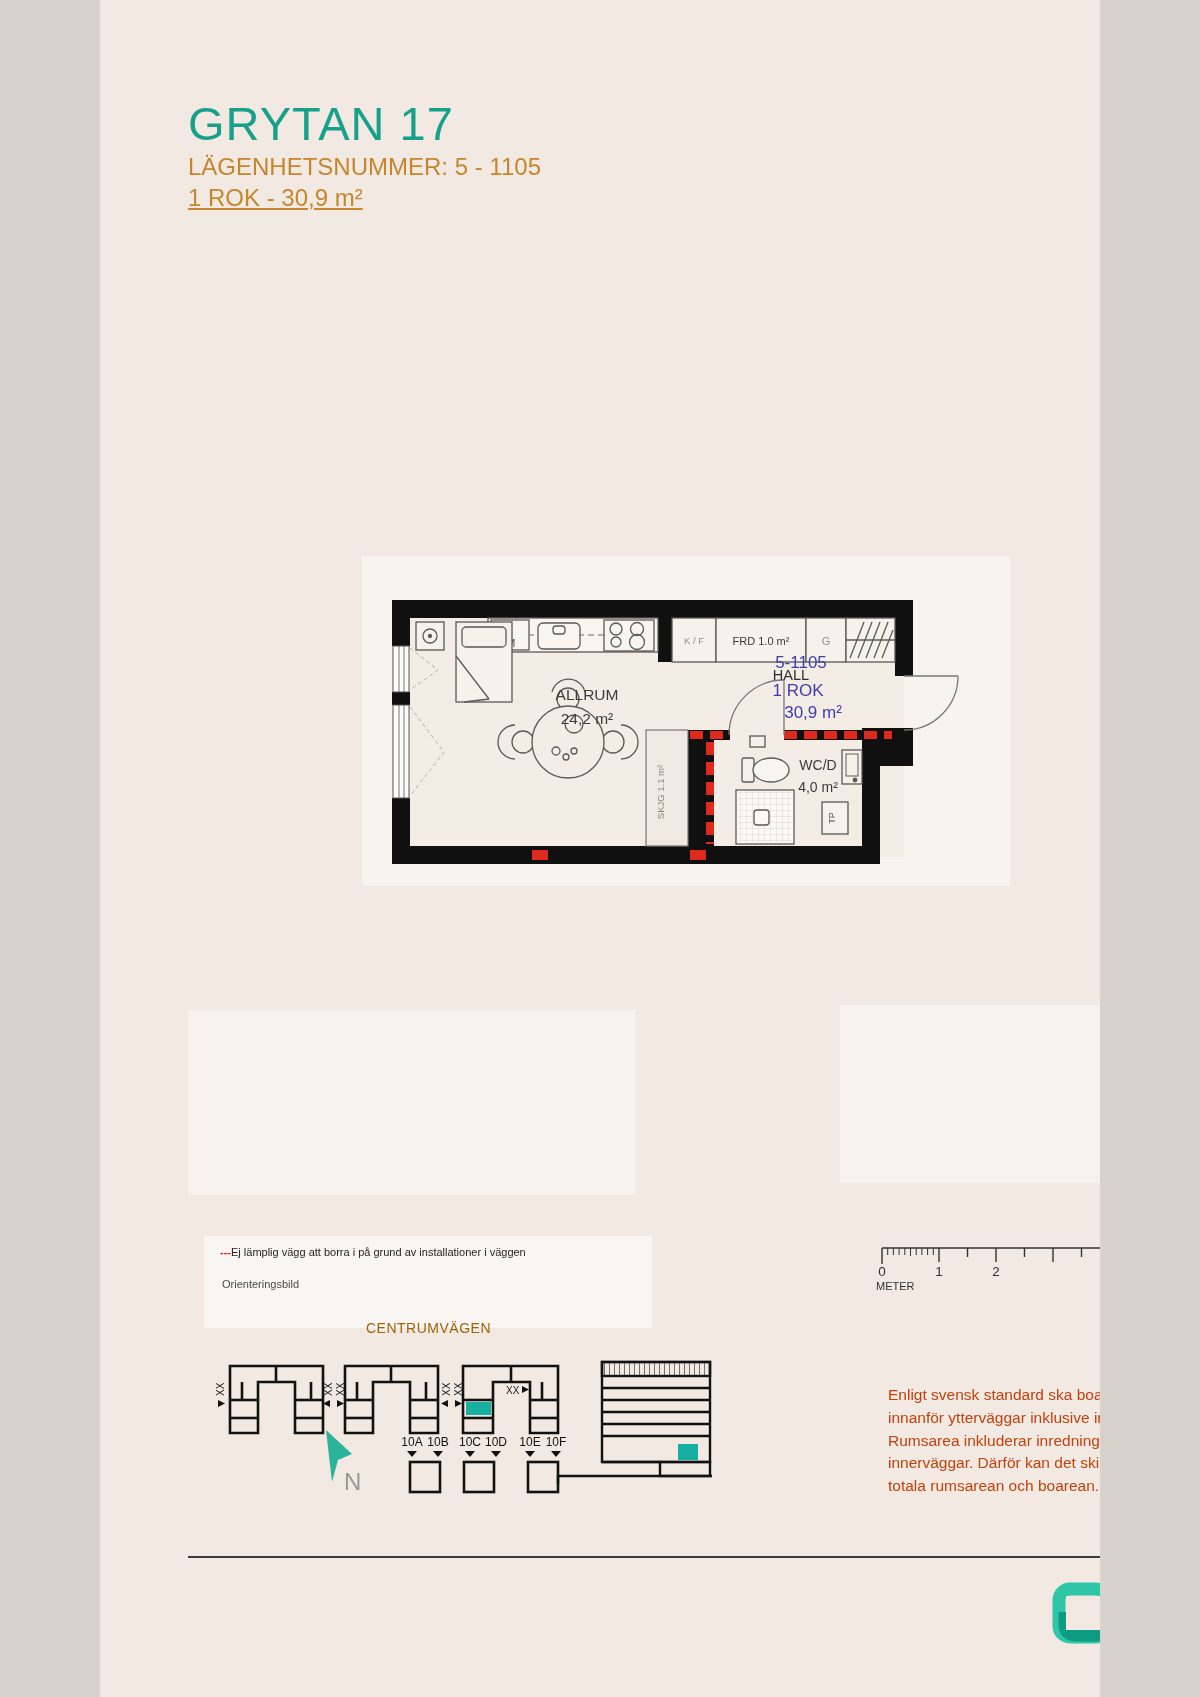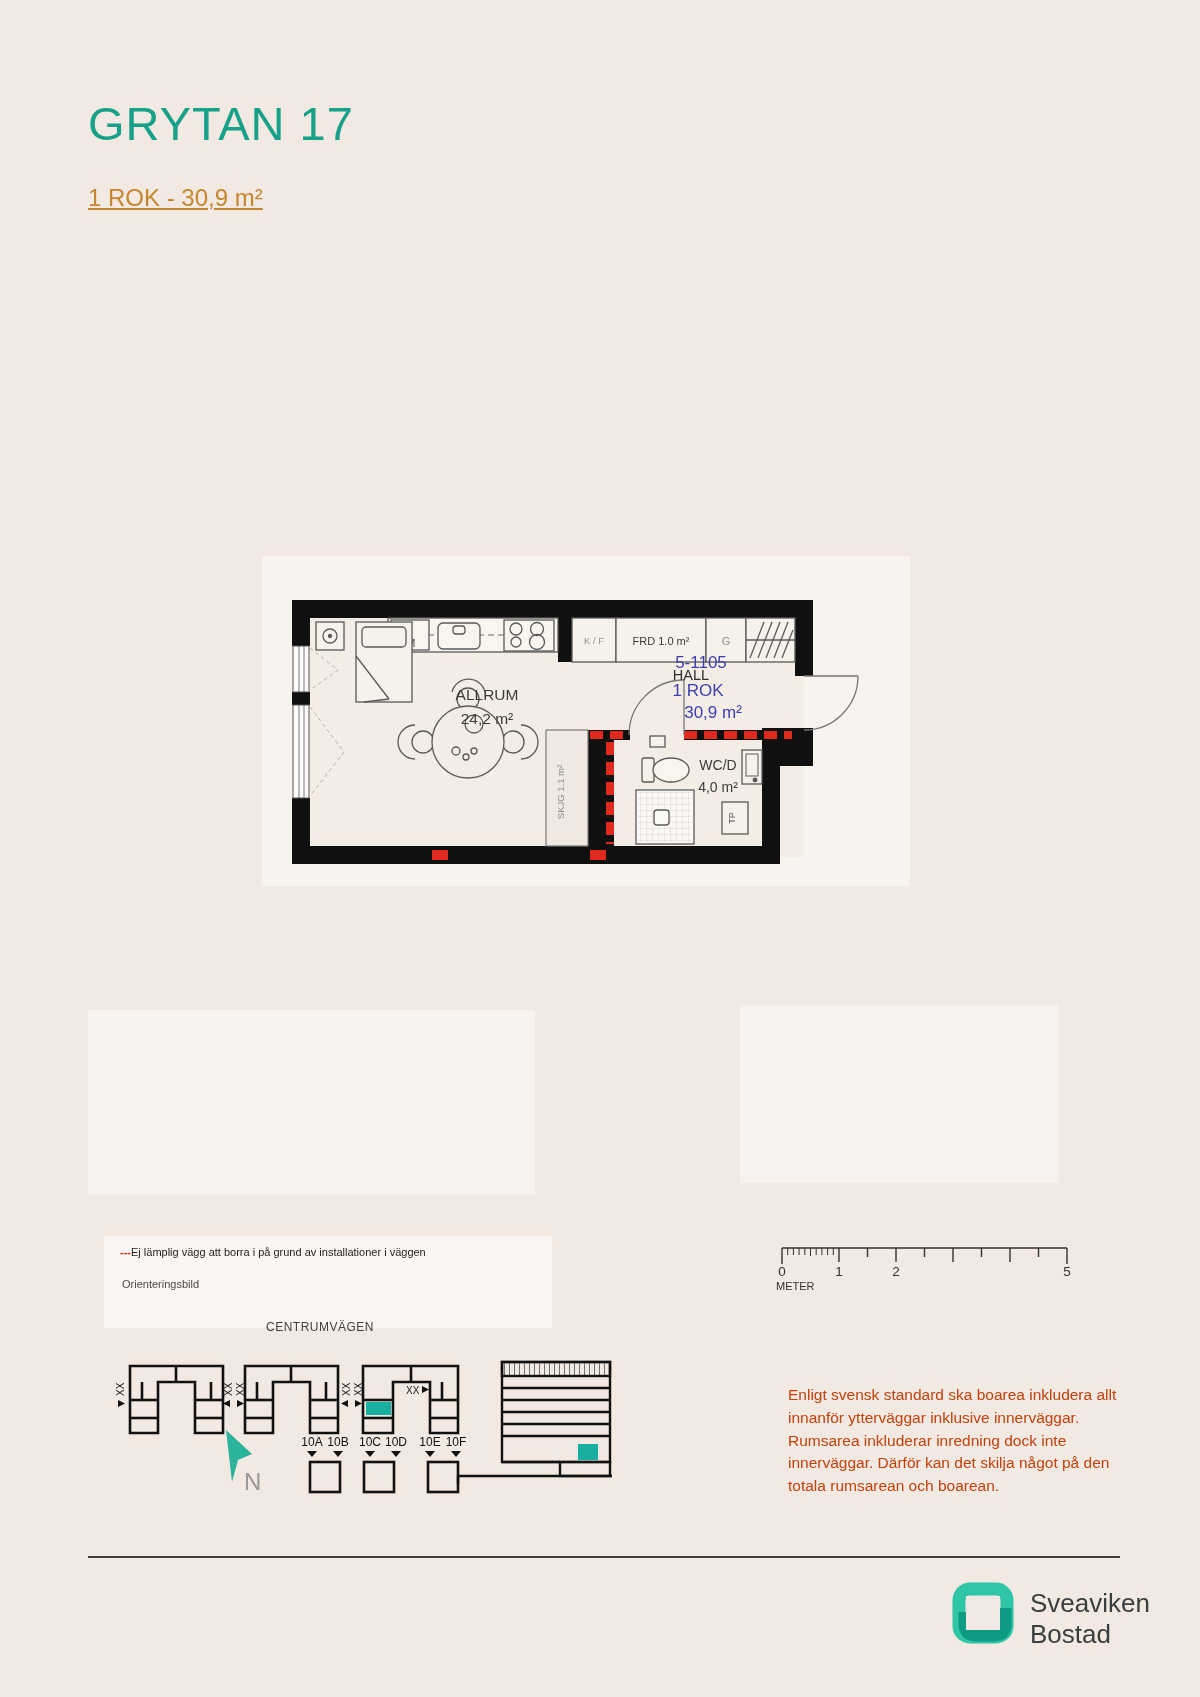--- a/index.html
+++ b/index.html
@@ -1,51 +1,52 @@
 <!DOCTYPE html>
 <html><head>
 <meta charset="utf-8">
 <style>
   html,body{margin:0;padding:0;}
   body{font-family:"Liberation Sans",sans-serif;background:#d8d2cc;}
-  #page{position:relative;width:1200px;height:1697px;background:#f1e9e2;overflow:hidden;margin:0 auto;}
+  #page{position:relative;width:1000px;height:1697px;background:#f1e9e2;overflow:hidden;margin:0 auto;}
   .abs{position:absolute;}
   
   #title{left:88px;top:96px;font-size:47px;letter-spacing:1px;color:#17a08a;font-weight:400;}
   #sub1{left:88px;top:153px;font-size:24px;color:#c5862d;font-weight:400;}
   #sub2{left:88px;top:184px;font-size:24px;color:#c5862d;font-weight:400;text-decoration:underline;}
   
   .faded{background:rgba(255,255,255,0.42);}
   
   #plan-panel{left:262px;top:556px;width:648px;height:330px;background:rgba(255,255,255,0.45);}
   #plan-svg{left:292px;top:600px;}
   
   #legend-panel{left:104px;top:1236px;width:448px;height:92px;background:rgba(255,255,255,0.55);}
   #legend-line{left:120px;top:1246px;font-size:11px;color:#1f1f1f;text-align:center;}
   #legend-line .dash{color:#d6281e;font-weight:700;letter-spacing:0px;}
   #orientation-title{left:122px;top:1278px;font-size:11px;color:#4b4b4b;}
   
   #scalebar-svg{left:770px;top:1240px;}
   
-  #street-label{left:266px;top:1320px;font-size:12px;letter-spacing:0.5px;color:#404040;}
+  #street-label{left:266px;top:1320px;font-size:14px;letter-spacing:0.5px;color:#a16207;}
   #siteplan-svg{left:112px;top:1338px;}
   
   #description{left:788px;top:1384px;width:352px;font-size:15.5px;line-height:1.47;color:#c2410c;}
   
   #divider{left:88px;top:1556px;width:1032px;height:2px;background:#3c3c3c;}
   #logo-svg{left:950px;top:1580px;}
   #brand{left:1030px;top:1588px;font-size:26px;line-height:1.18;color:#3a3e3d;font-weight:500;}
   svg text{font-family:"Liberation Sans",sans-serif;}
 </style>
 </head>
 <body>
 
 <div id="page">
 
   <div class="abs" id="title">GRYTAN 17</div>
+  <div class="abs" id="sub1">LÄGENHETSNUMMER: 5 - 1105</div>
   <div class="abs" id="sub2">1 ROK - 30,9 m²</div>
 
   <div class="abs faded" style="left:88px;top:1010px;width:447px;height:185px;"></div>
   <div class="abs faded" style="left:740px;top:1005px;width:318px;height:178px;"></div>
 
   <div class="abs" id="plan-panel"></div>
   <svg class="abs" id="plan-svg" width="600" height="272" viewBox="0 0 600 272">
     <defs>
       <pattern id="tile" width="6" height="6" patternUnits="userSpaceOnUse">
         <path d="M6 0H0V6" stroke="#cdc7be" stroke-width="0.7" fill="none"></path>

